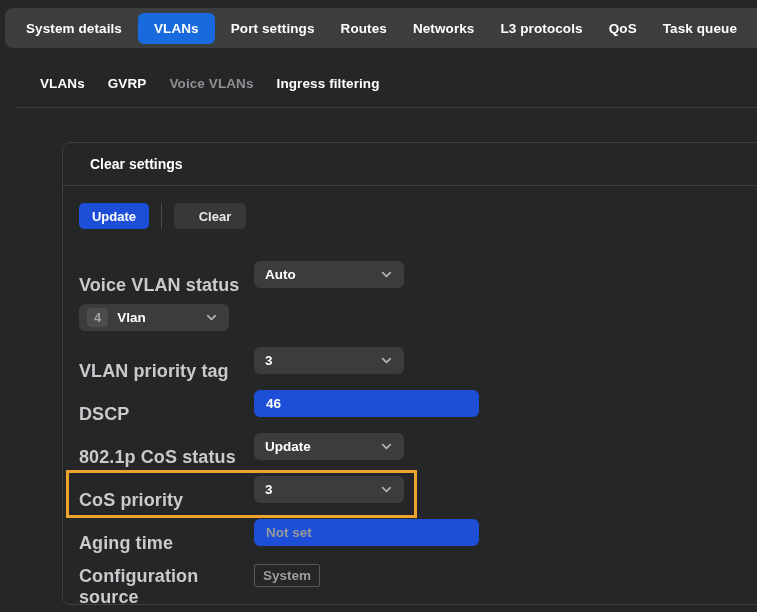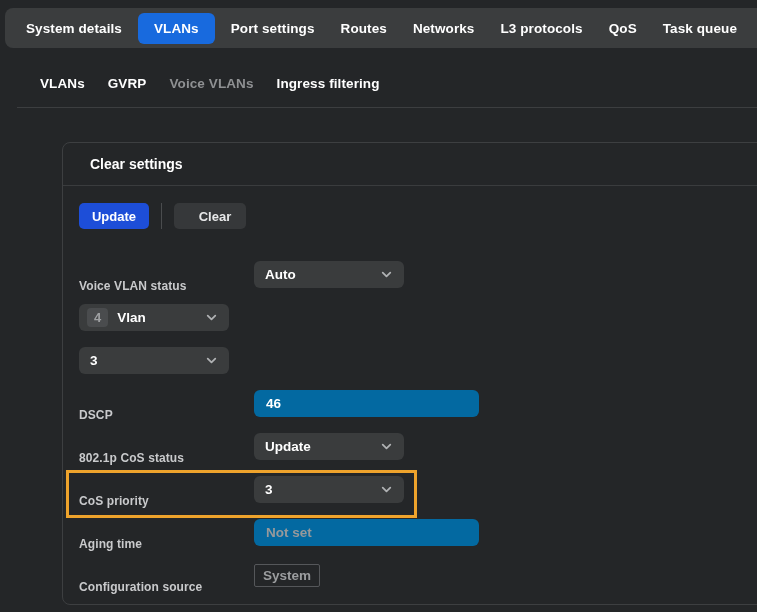--- a/index.html
+++ b/index.html
@@ -61,35 +61,35 @@
   }
   .btn-update{background:#1d4ed8;width:70px;}
   .btn-clear{background:#36383a;width:72px;color:#e7e8e9;padding-left:16px;}
   .btn-divider{width:1px;height:26px;background:#4a4c4e;margin:0 12px;}
 
   
   .form{margin-top:32px;}
   .row{display:flex;align-items:center;height:27px;margin-bottom:16px;}
   .flabel{
     width:175px;flex:0 0 175px;color:#c9cacc;
-    font-size:12px;font-weight:600;letter-spacing:.1px;margin-top:22px;
+    font-size:18px;font-weight:600;letter-spacing:.1px;margin-top:22px;
   }
   .select{
     width:150px;height:27px;background:#3a3c3d;border-radius:6px;
     display:flex;align-items:center;box-sizing:border-box;
     padding:8px 11px;cursor:pointer;
   }
   .select .val{color:#ffffff;font-size:13.5px;font-weight:700;flex:1;}
   .mini-badge{
     background:#4a4c4e;border-radius:4px;color:#9fa1a3;
     font-size:13px;font-weight:700;padding:2px 7px;margin:0 9px 0 -3px;
   }
   .chev{flex:0 0 auto;}
   .text-input{
-    width:225px;height:27px;background:#0369a1;border:none;border-radius:6px;
+    width:225px;height:27px;background:#1d4ed8;border:none;border-radius:6px;
     box-sizing:border-box;padding:12px 12px;
     color:#ffffff;font-size:13.5px;font-weight:700;
     font-family:"Liberation Sans", sans-serif;outline:none;
   }
   .text-input::placeholder{color:#97999b;font-weight:600;}
   .ro-badge{
     display:inline-block;border:1px solid #55575a;border-radius:2px;
     color:#9b9d9f;font-size:13.5px;font-weight:600;padding:3px 8px;
   }
 
@@ -149,20 +149,21 @@
         <div class="select">
           <span class="mini-badge">4</span>
           <span class="val">Vlan</span>
           <svg class="chev" width="13" height="13" viewBox="0 0 12 12">
               <path d="M2.5 4.3 L6 7.8 L9.5 4.3" stroke="#b0b2b4" stroke-width="1.6" fill="none" stroke-linecap="round" stroke-linejoin="round"></path>
             </svg>
         </div>
       </div>
 
       <div class="row">
+        <div class="flabel">VLAN priority tag</div>
         <div class="select">
           <span class="val">3</span>
           <svg class="chev" width="13" height="13" viewBox="0 0 12 12">
               <path d="M2.5 4.3 L6 7.8 L9.5 4.3" stroke="#b0b2b4" stroke-width="1.6" fill="none" stroke-linecap="round" stroke-linejoin="round"></path>
             </svg>
         </div>
       </div>
 
       <div class="row">
         <div class="flabel">DSCP</div>

